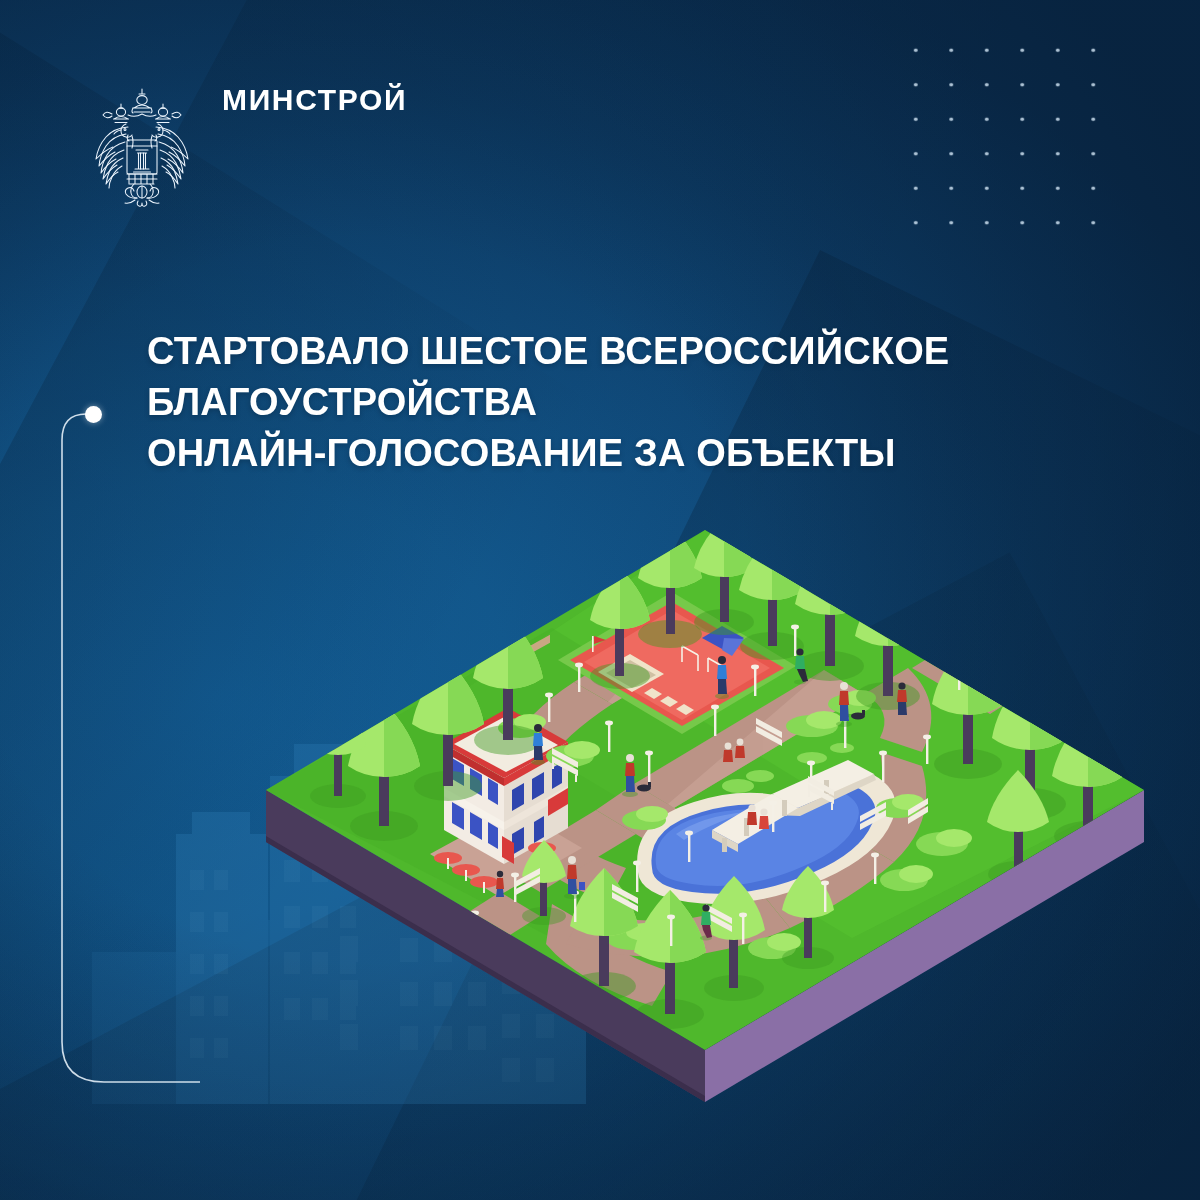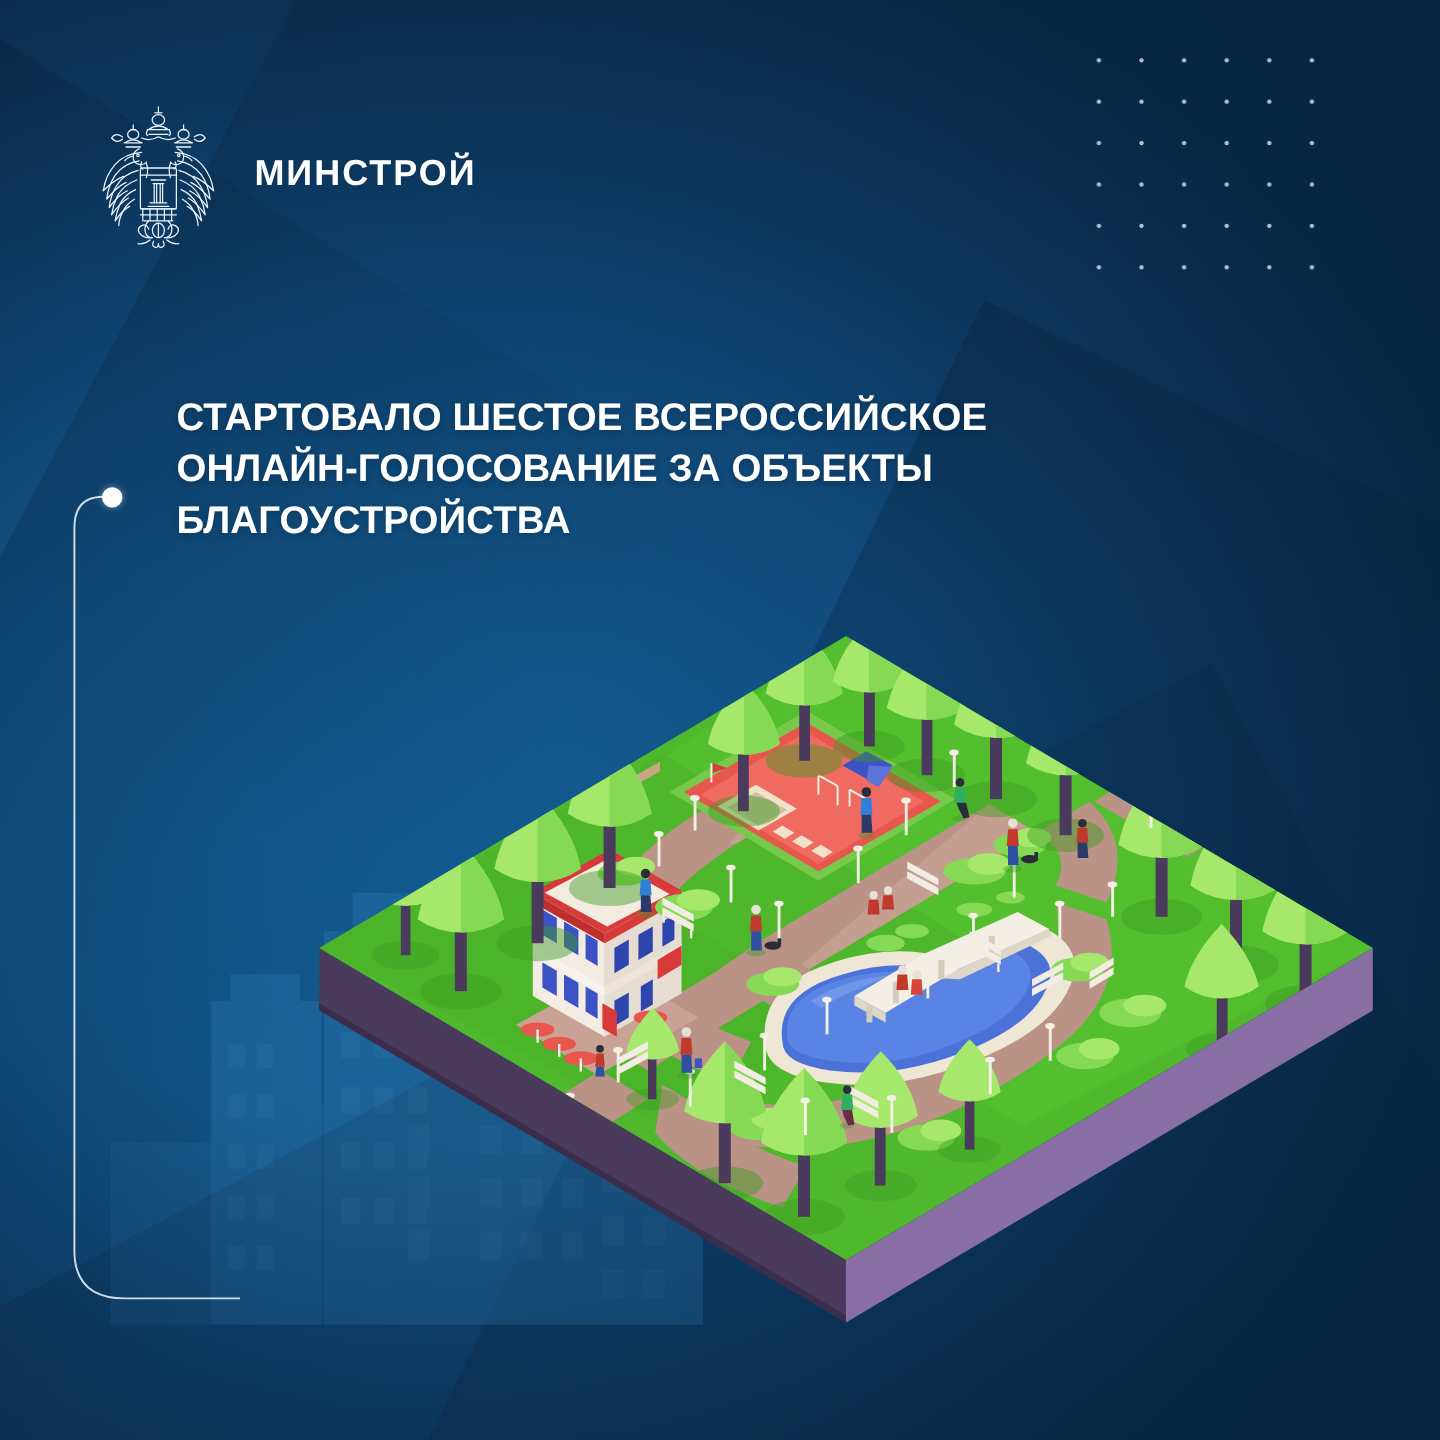--- a/index.html
+++ b/index.html
@@ -44,33 +44,33 @@
   
   #dotgrid{
     position:absolute;left:896px;top:31px;width:226px;height:210px;
     background-image:radial-gradient(circle, rgba(213,232,247,.80) 1.5px, rgba(213,232,247,0) 2.1px);
     background-size:35.5px 34.5px;
     background-position:2px 2px;
     pointer-events:none;
   }
 
   
-  #logo-block{position:absolute;left:78px;top:82px;display:flex;align-items:center;gap:26px;}
+  #logo-block{position:absolute;left:88px;top:82px;display:flex;align-items:flex-start;gap:26px;}
   #emblem{width:108px;height:126px;display:block;}
   #wordmark{
     color:#ffffff;font-weight:700;letter-spacing:.055em;
     font-size:30px;line-height:1.22;
   }
   #wordmark div{white-space:nowrap;}
 
   
   #headline{
     position:absolute;left:147px;top:326px;width:935px;
     color:#ffffff;font-weight:700;
-    font-size:32px;line-height:1.34;letter-spacing:.004em;
+    font-size:38px;line-height:1.34;letter-spacing:.004em;
     text-shadow:0 2px 5px rgba(4,24,44,.30);
   }
   #headline div{white-space:nowrap;}
 
   
   #bracket{position:absolute;left:0;top:330px;width:200px;height:790px;pointer-events:none;}
   #bracket path{fill:none;stroke:#e8f2fb;stroke-width:1.6;opacity:.88;}
   #bracket-dot{
     position:absolute;left:85px;top:406px;width:17px;height:17px;border-radius:50%;
     background:#ffffff;box-shadow:0 0 6px rgba(255,255,255,.45);
@@ -228,22 +228,22 @@
         <path d="M50 119 q-2 4 1 5 q3 1 3 -3 M58 119 q2 4 -1 5 q-3 1 -3 -3"></path>
       </g>
     </svg>
     <div id="wordmark">
       <div>МИНСТРОЙ</div>
     </div>
   </div>
 
   <div id="headline">
     <div>СТАРТОВАЛО ШЕСТОЕ ВСЕРОССИЙСКОЕ</div>
+    <div>БЛАГОУСТРОЙСТВА</div>
     <div>ОНЛАЙН-ГОЛОСОВАНИЕ ЗА ОБЪЕКТЫ</div>
-    <div>БЛАГОУСТРОЙСТВА</div>
   </div>
 
   <svg id="park" viewBox="0 0 906 610" aria-hidden="true">
     <defs>
       <clipPath id="clipTop">
         <polygon points="453,12 892,272 453,532 14,272"></polygon>
       </clipPath>
       <clipPath id="clipPond">
         <path d="M392,350 q-6,-44 52,-62 q48,-15 92,-2 l70,-26 q34,16 22,44 q-12,30 -62,52 q-66,30 -126,22 q-44,-6 -48,-28 z"></path>
       </clipPath>

